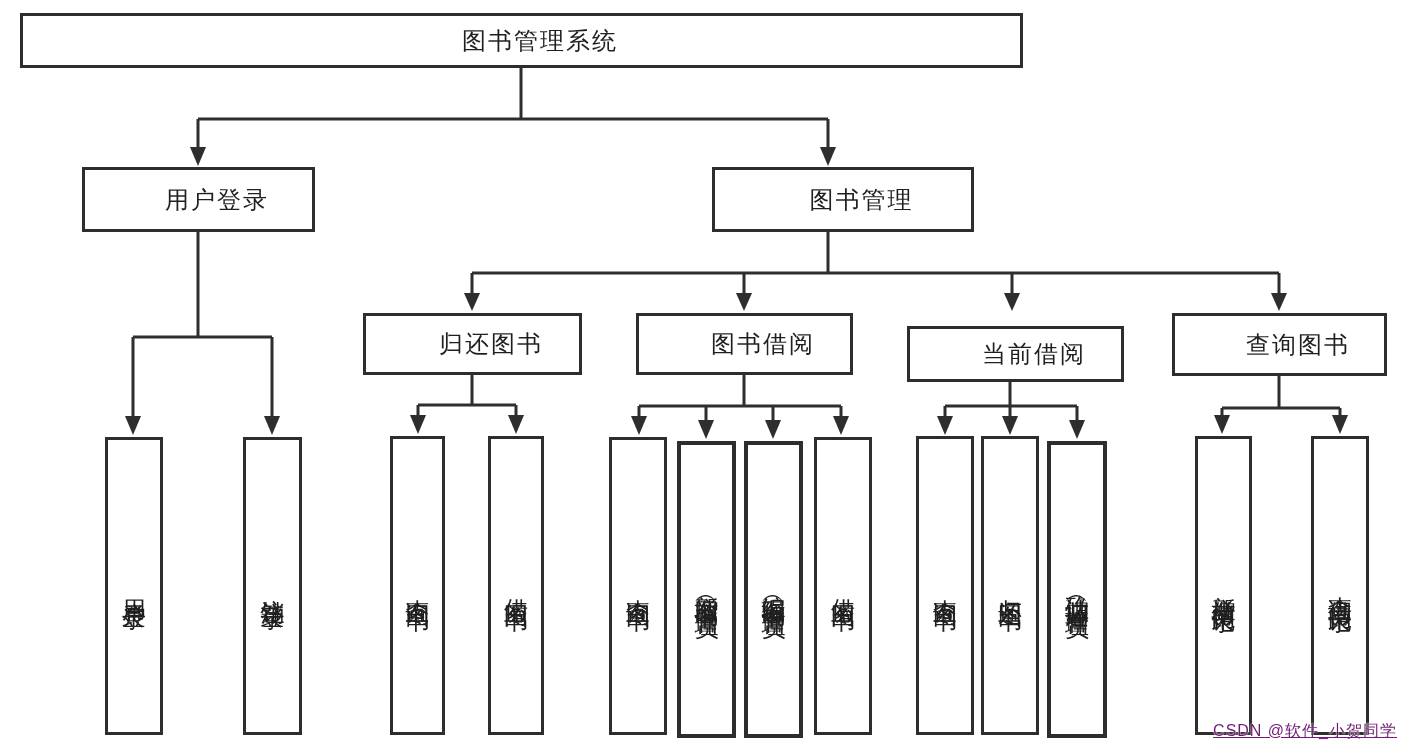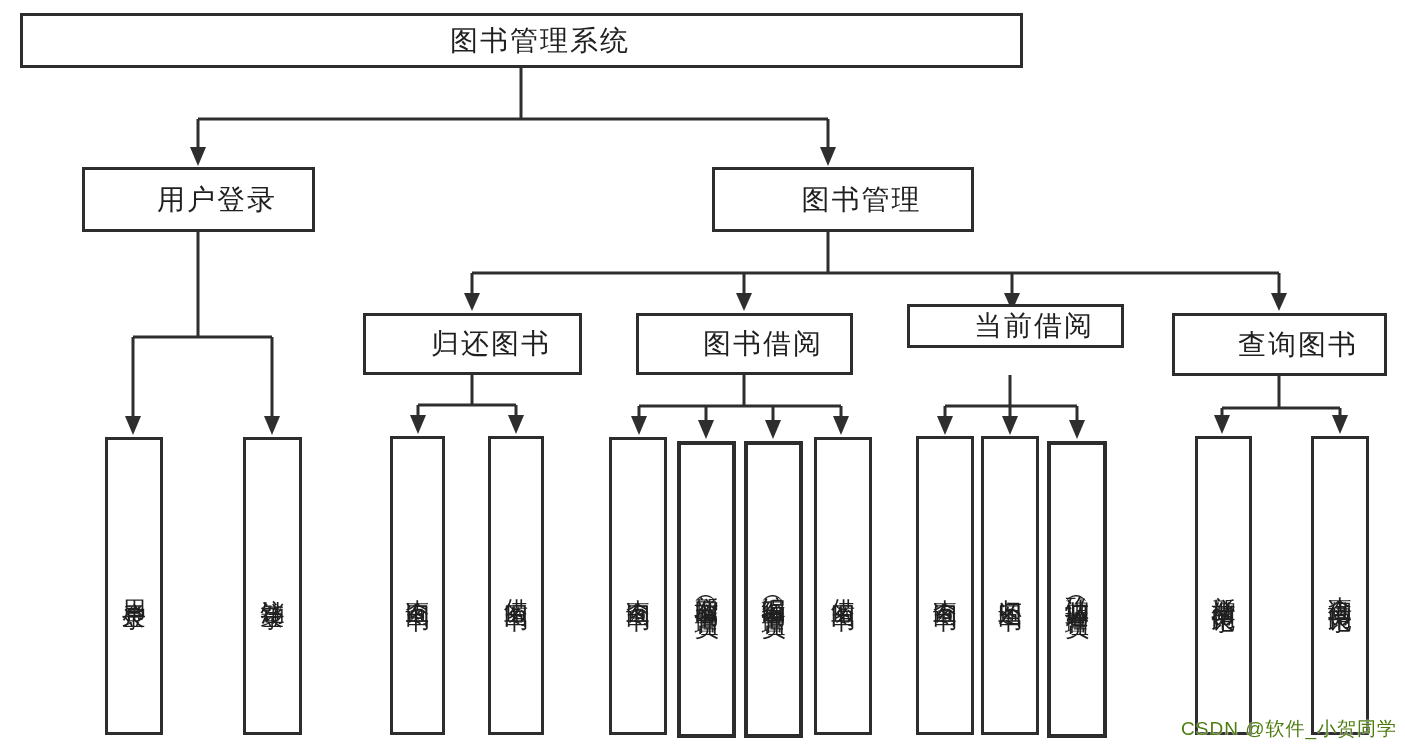--- a/index.html
+++ b/index.html
@@ -9,21 +9,21 @@
     background:#ffffff;
     font-family:"Liberation Sans","DejaVu Sans",sans-serif;
     overflow:hidden;
   }
   svg.connectors{position:absolute;left:0;top:0;width:1405px;height:747px;}
   .hbox{
     position:absolute;
     background:#ffffff;
     border:3px solid #2d2d2d;
     display:flex;align-items:center;justify-content:center;
-    font-size:28px;letter-spacing:2px;color:#1f1f1f;
+    font-size:24px;letter-spacing:2px;color:#1f1f1f;
     box-sizing:border-box;
     z-index:2;
     padding-left:37px;
   }
   .leaf{
     position:absolute;
     background:#ffffff;
     border:3px solid #2d2d2d;
     display:flex;align-items:center;justify-content:center;
     box-sizing:border-box;
@@ -32,24 +32,25 @@
   .leaf.admin{border-width:4px;}
   .leaf span{
     writing-mode:vertical-rl;
     text-orientation:mixed;
     font-size:24px;letter-spacing:3px;color:#1f1f1f;
     white-space:nowrap;
   }
   .watermark{
     position:absolute;
     right:8px;bottom:5px;
-    font-size:19px;letter-spacing:1px;
-    color:#4d7c0f;
+    font-size:16px;letter-spacing:1px;
+    color:#701a75;
     text-shadow:0 0 2px #ffffff,0 0 1px #ffffff;
     z-index:5;
+    text-decoration:underline;
   }
 </style>
 </head>
 <body>
 
 <div class="canvas">
 
   <svg class="connectors" viewBox="0 0 1405 747" xmlns="http://www.w3.org/2000/svg">
     <g stroke="#2e2e2e" stroke-width="3" fill="none">
       <path d="M521 68 V119 M198 119 H828 M198 119 V150 M828 119 V150"></path>
@@ -93,21 +94,21 @@
   <div class="hbox" style="left:712px;top:167px;width:262px;height:65px">
     <span>图书管理</span>
   </div>
 
   <div class="hbox" style="left:363px;top:313px;width:219px;height:62px">
     <span>归还图书</span>
   </div>
   <div class="hbox" style="left:636px;top:313px;width:217px;height:62px">
     <span>图书借阅</span>
   </div>
-  <div class="hbox" style="left:907px;top:304px;width:217px;height:44px">
+  <div class="hbox" style="left:907px;top:326px;width:217px;height:56px">
     <span>当前借阅</span>
   </div>
   <div class="hbox" style="left:1172px;top:313px;width:215px;height:63px">
     <span>查询图书</span>
   </div>
 
   <div class="leaf" style="left:105px;top:437px;width:58px;height:298px">
     <span>用户登录</span>
   </div>
   <div class="leaf" style="left:243px;top:437px;width:59px;height:298px">

